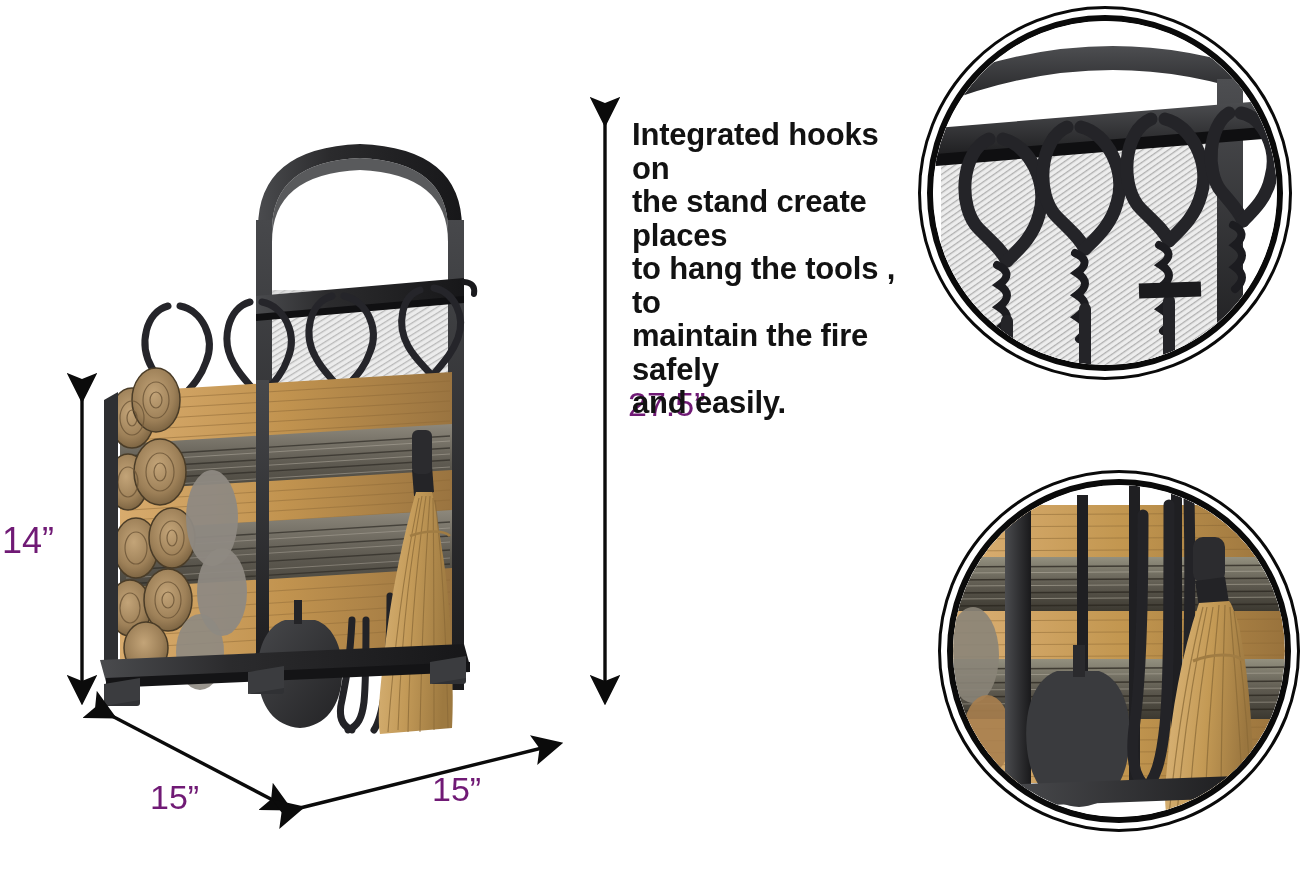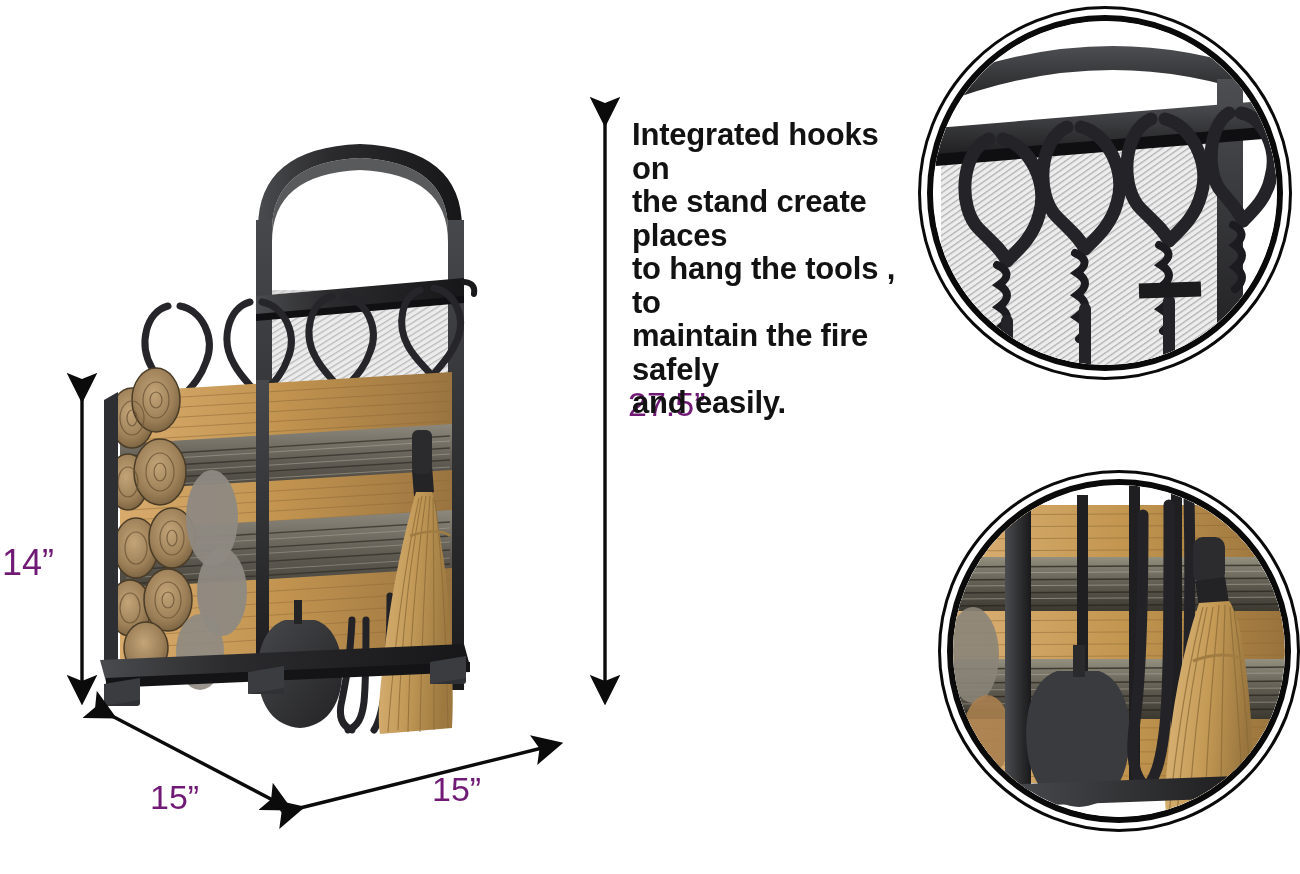--- a/index.html
+++ b/index.html
@@ -25,21 +25,21 @@
   #callout-tools { left:632px; top:498px; width:280px; }
 
   .dim-label {
     position:absolute;
     font-size:34px;
     font-weight:400;
     color:#701a75;
     letter-spacing:0px;
   }
   #dim-height-label { left:628px; top:385px; }
-  #dim-depth-label  { left:2px;   top:542px; font-size:36px;text-align:right; }
+  #dim-depth-label  { left:2px;   top:520px; font-size:36px;text-align:right; }
   #dim-left-label   { left:150px; top:778px; font-size:34px; }
   #dim-right-label  { left:432px; top:770px; font-size:34px; }
 
   
   .arrows { position:absolute; inset:0; pointer-events:none; }
 
   
   #product { position:absolute; left:60px; top:100px; width:560px; height:640px; }
 
   

